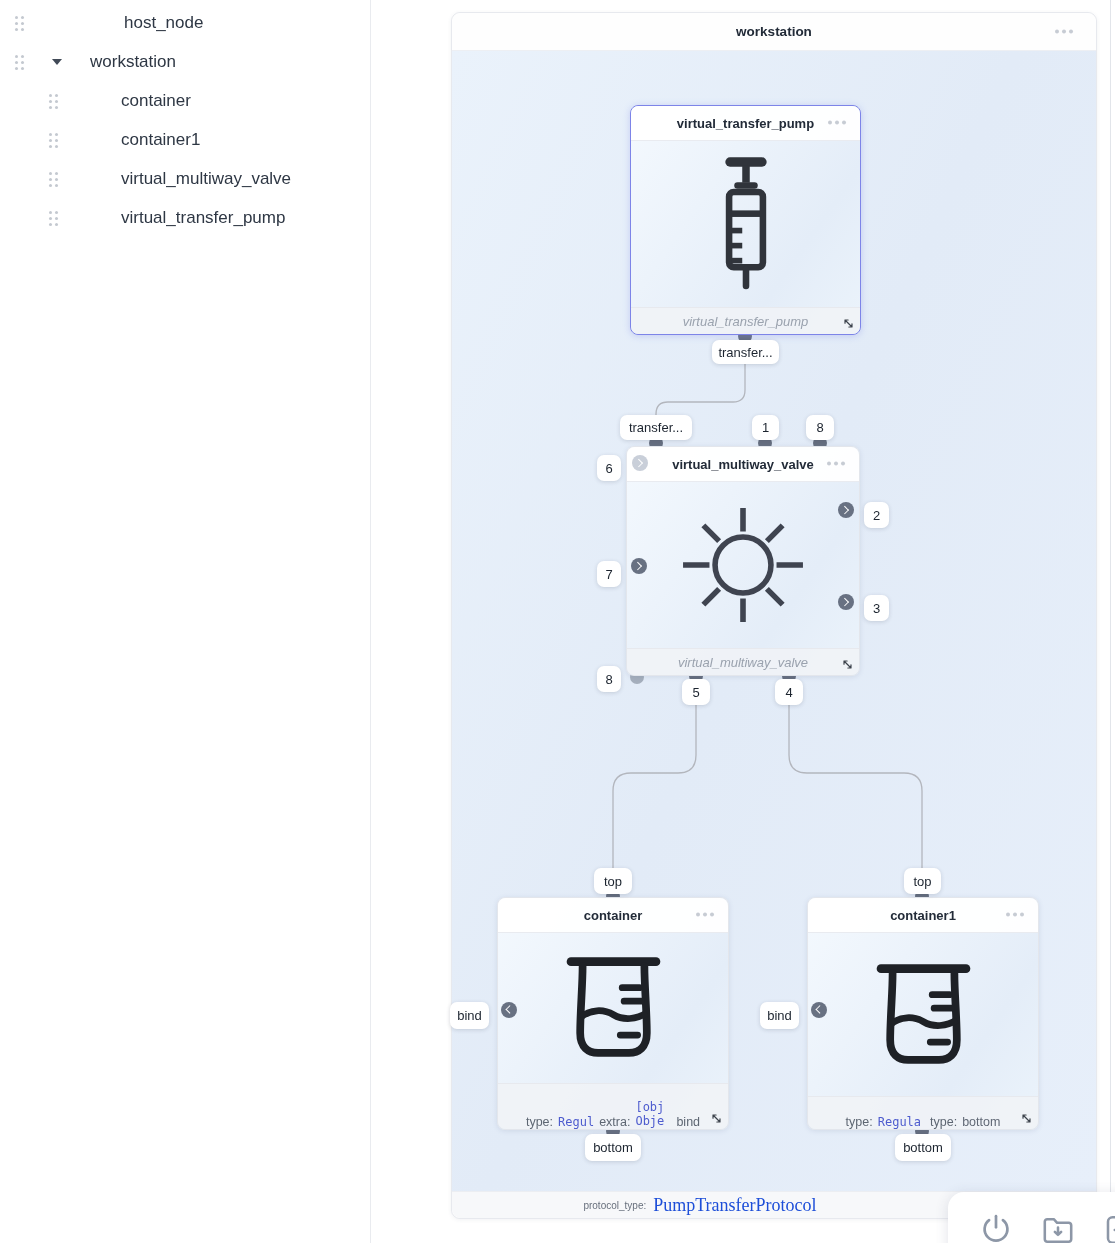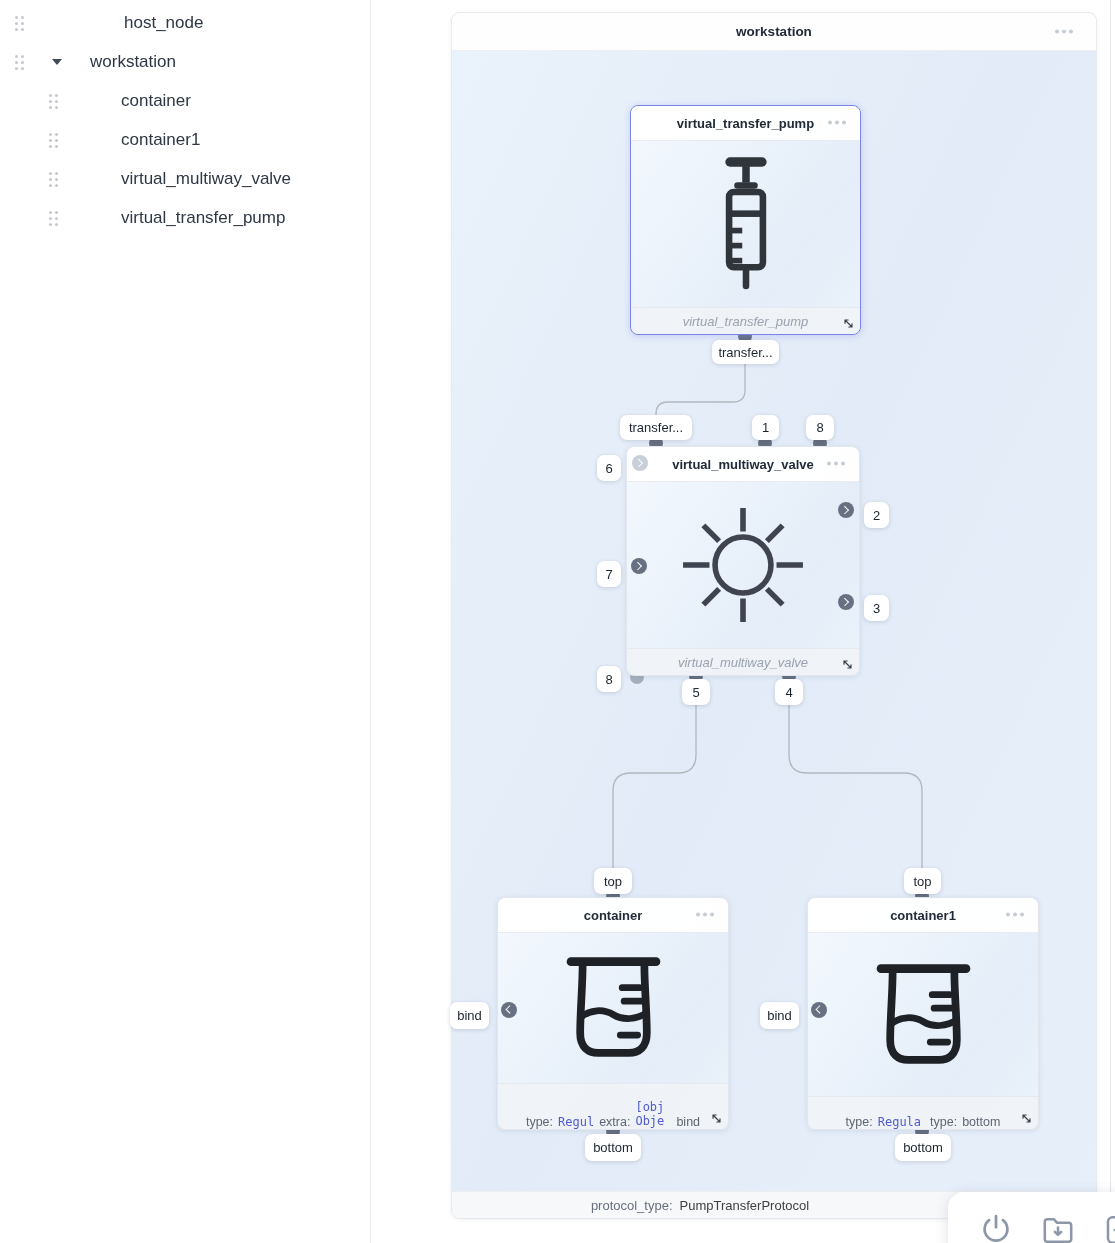--- a/index.html
+++ b/index.html
@@ -37,22 +37,22 @@
   .hdots { position:absolute; right:22px; top:50%; width:19px; height:5px;
            transform:translateY(-50%); cursor:pointer; }
   .hdots::before { content:""; position:absolute; left:0; top:0; width:4.2px; height:4.2px;
            border-radius:50%; background:#c7ccd4;
            box-shadow:7px 0 0 #c7ccd4, 14px 0 0 #c7ccd4; }
   .canvas { position:relative; flex:1;
             background:linear-gradient(115deg,#eaf2fb 0%,#e2ebf7 48%,#e7effa 100%); }
   .panel-footer { height:27px; background:#f7f8fa; border-top:1px solid #eceef2;
             border-radius:0 0 9px 9px; display:flex; align-items:center;
             justify-content:center; gap:7px; padding-right:148px; }
-  .pf-label { font-size:13px; color:#68707d; }
-  .pf-value { font-family:Liberation Sans, sans-serif; font-size:13px; color:#404040; }
+  .pf-label { font-size:10px; color:#68707d; }
+  .pf-value { font-family:Liberation Serif, serif; font-size:18px; color:#1d4ed8; }
 
   
   .edges { position:absolute; left:0; top:0; width:644px; height:1140px; z-index:0; }
   .edges path { fill:none; stroke:#b3b6bd; stroke-width:1.3px; }
 
   
   .port { position:absolute; border-radius:50%; background:#687182;
           transform:translate(-50%,-50%); display:flex; align-items:center;
           justify-content:center; cursor:crosshair; }
   .port.sm { width:14px; height:14px; z-index:1; }

